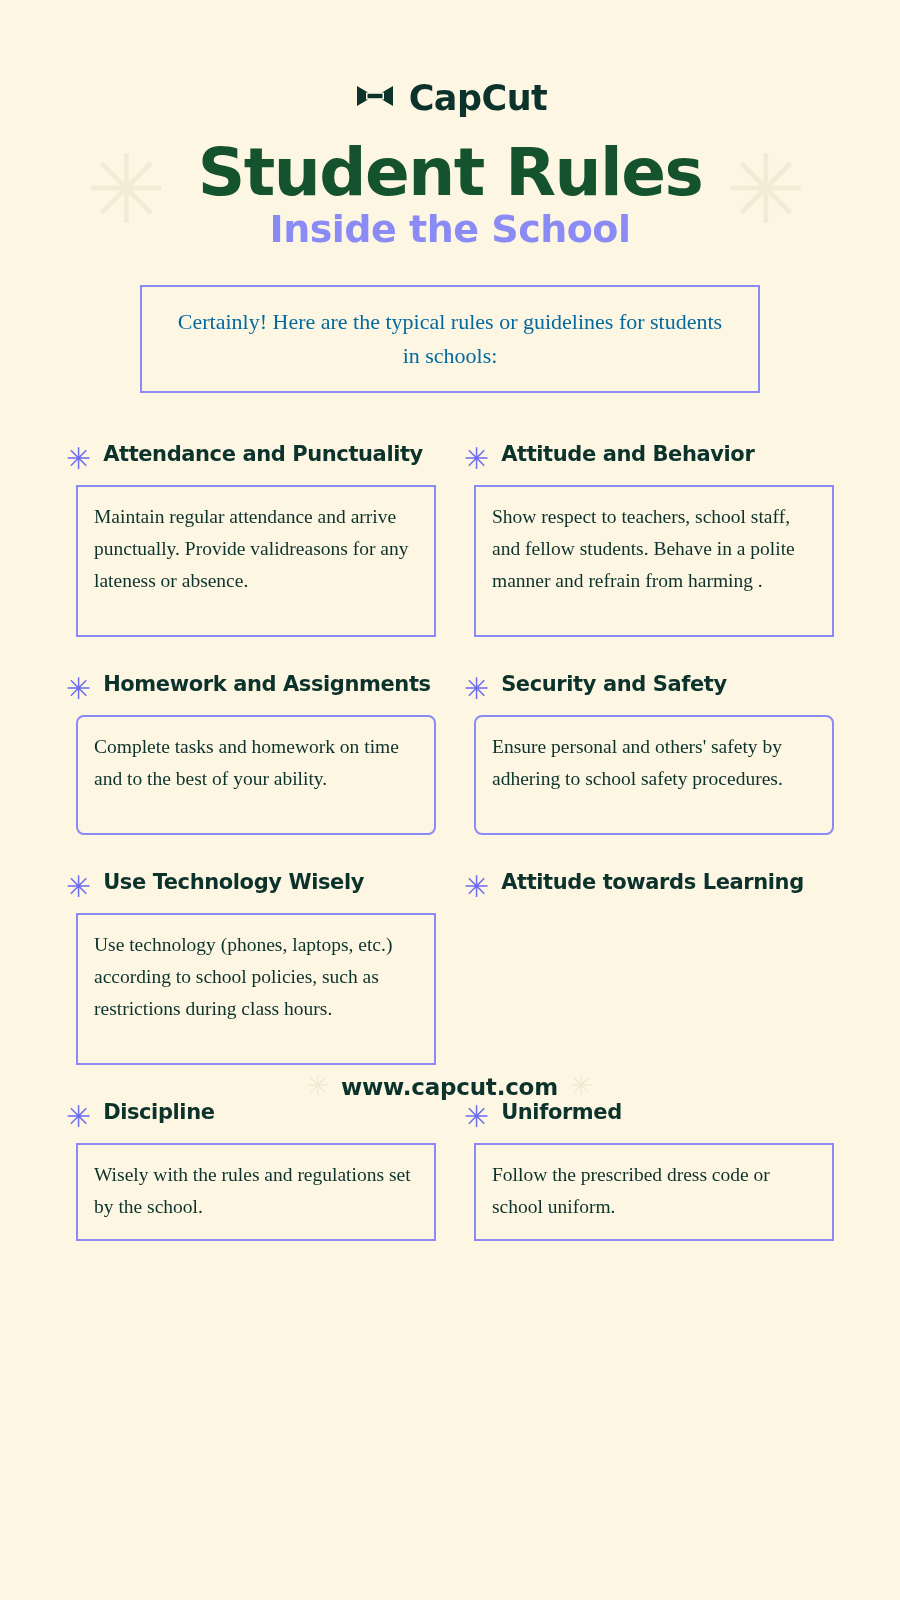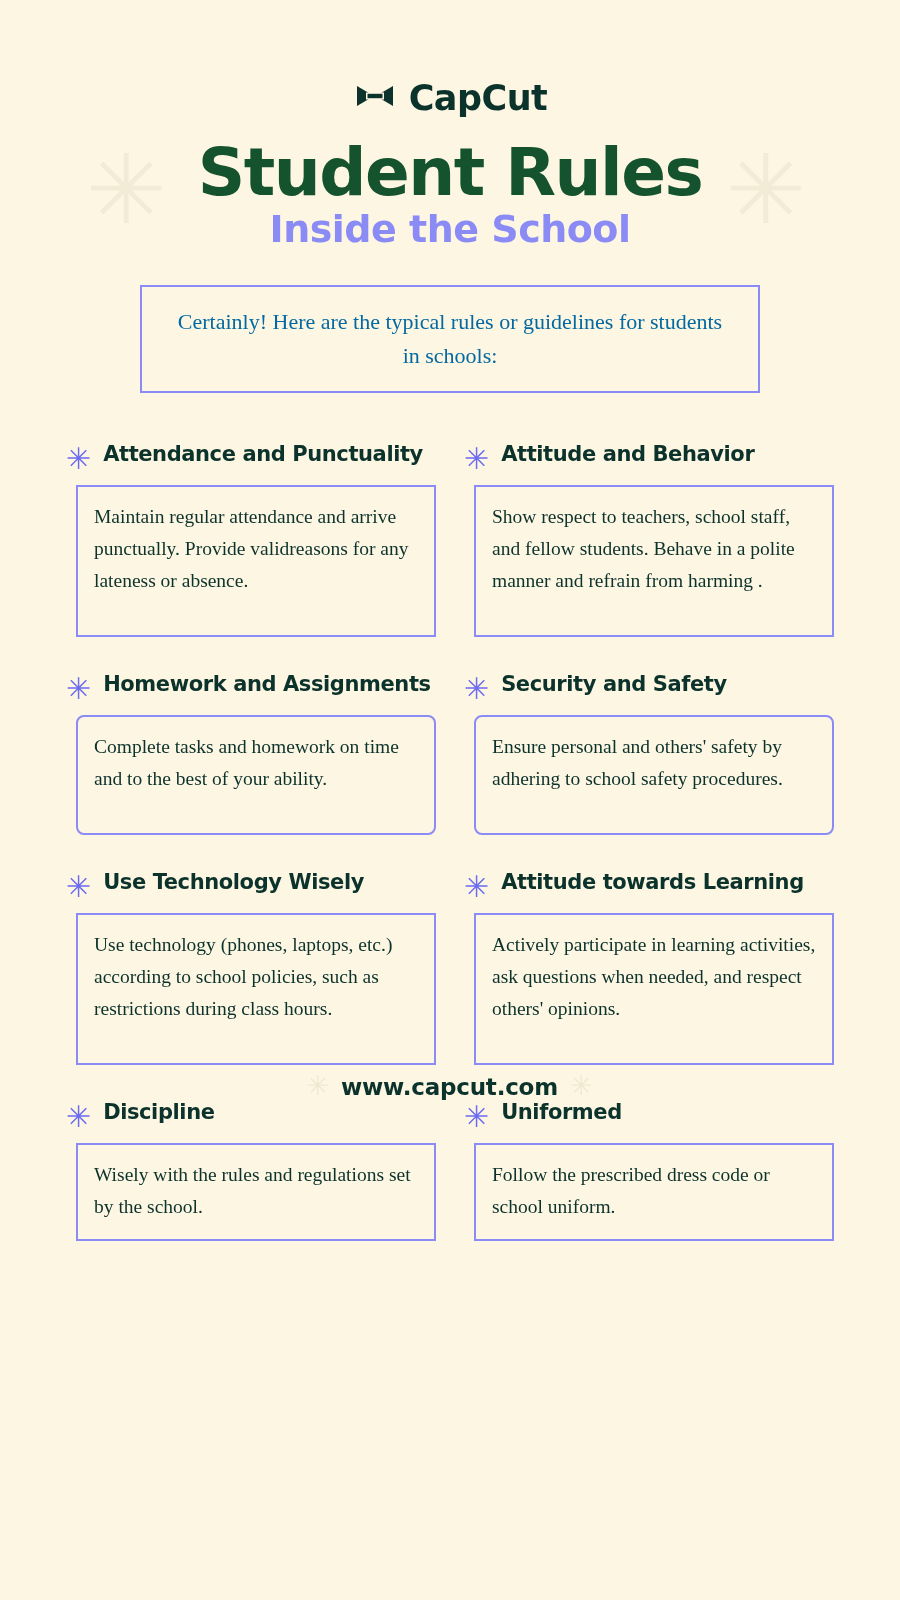--- a/index.html
+++ b/index.html
@@ -241,23 +241,20 @@
       <div class="rule-box tall">
         <div class="rule-body">Use technology (phones, laptops, etc.) according to school policies, such as restrictions during class hours.</div>
       </div>
     </div>
 
     <div class="rule">
       <div class="rule-head">
         <span class="rule-icon">✳</span>
         <span class="rule-title">Attitude towards Learning</span>
       </div>
-      <div class="rule-box tall">
-        <div class="rule-body">Actively participate in learning activities, ask questions when needed, and respect others' opinions.</div>
-      </div>
     </div>
 
     <div class="rule">
       <div class="rule-head">
         <span class="rule-icon">✳</span>
         <span class="rule-title">Discipline</span>
       </div>
       <div class="rule-box short">
         <div class="rule-body">Wisely with the rules and regulations set by the school.</div>
       </div>

